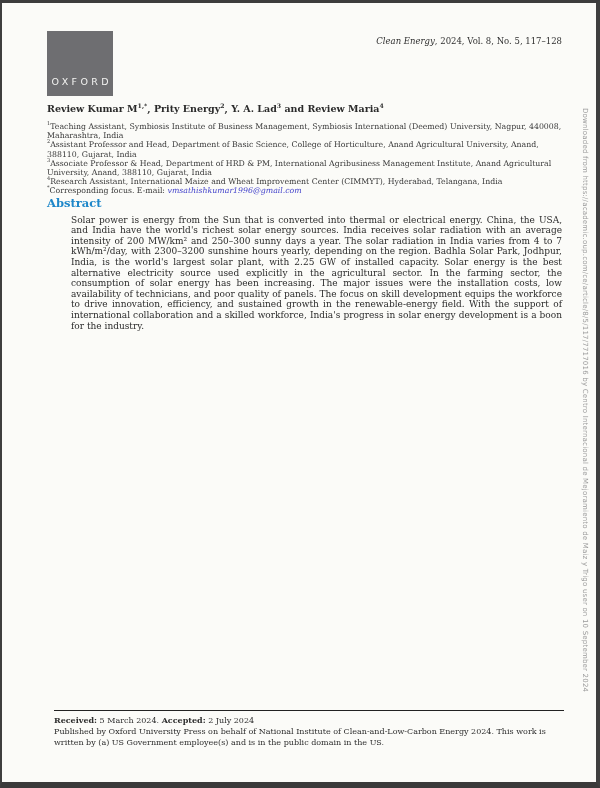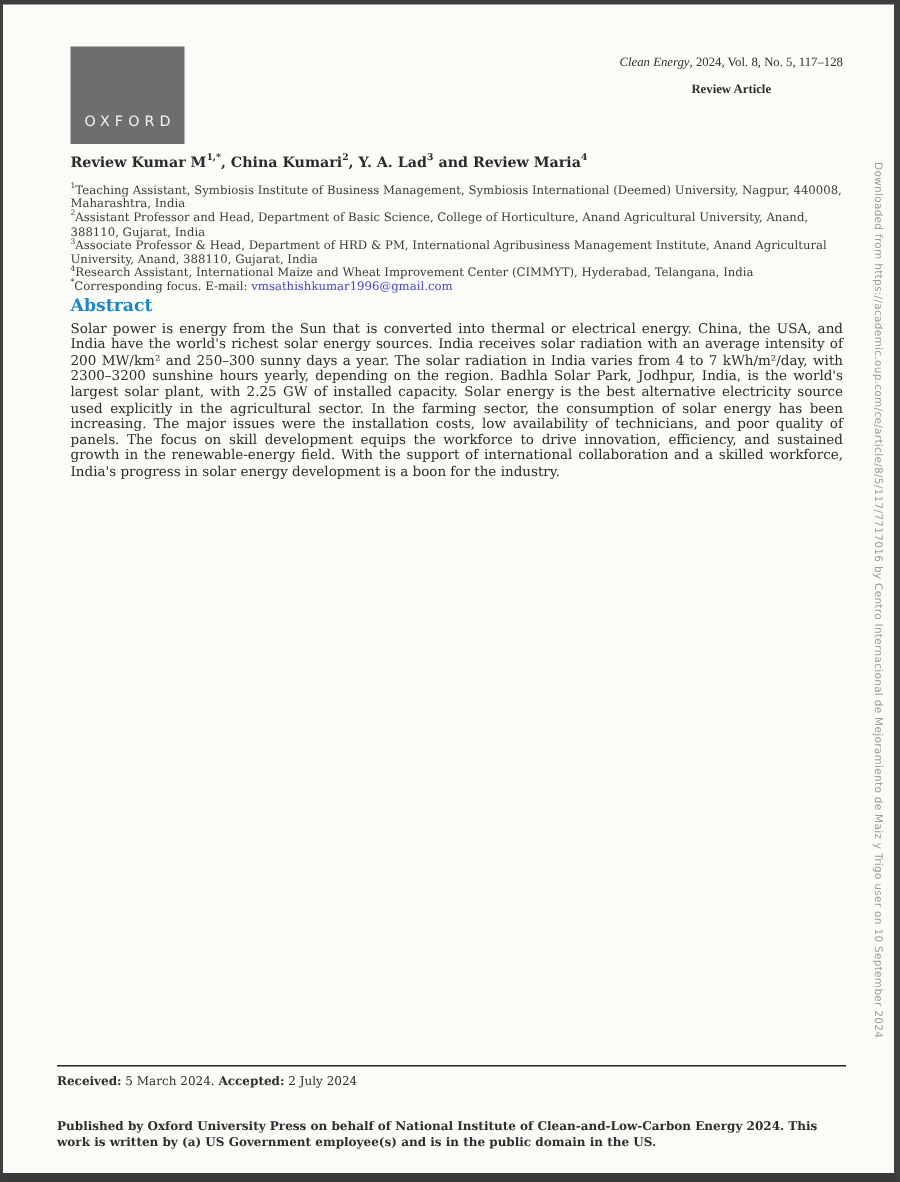--- a/index.html
+++ b/index.html
@@ -17,75 +17,75 @@
     border-left: 2px solid #3f3f3f;
     border-right: 4px solid #3f3f3f;
     border-bottom: 6px solid #3a3a3a;
     overflow: hidden;
   }
   .content { padding: 28px 34px 0 45px; }
 
   
   .header { display: flex; justify-content: space-between; align-items: flex-start; }
   .logo {
-    width: 76px; height: 65px;
+    width: 66px; height: 65px;
     background: #6e6e71;
     display: flex; align-items: flex-end; justify-content: center;
     padding-bottom: 9px;
   }
   .logo span {
     color: #f4f4f2;
     font-family: "DejaVu Sans", sans-serif;
     font-size: 9.5px; letter-spacing: 3.4px;
     margin-right: -3.4px;
   }
   .pubinfo {
     margin-top: 4px;
-    text-align: center;
+    text-align: right;
     font-size: 8.5px; line-height: 1.5;
     color: #2e2e2e;
-    font-family: Liberation Serif, serif;
   }
   .pubinfo .line1 { margin-bottom: 5px; }
   .pubinfo .doi { color: #1b80c4; font-weight: 600; text-decoration: none; display: block; }
   .pubinfo .review { font-weight: bold; }
 
   
   h1.title {
     margin-top: 10px;
     font-size: 20px; font-weight: bold;
     color: #1b80c4;
     letter-spacing: 0.1px;
   }
   .authors { margin-top: 7px; font-size: 9.5px; font-weight: bold; color: #2a2a2a; }
   .authors sup, .affils sup { font-size: 0.65em; line-height: 0; }
 
   .affils { margin-top: 8px; font-size: 7.8px; line-height: 1.18; color: #3a3a3a; }
-  .affils .email { color: #4444cc; text-decoration: none; }
+  .affils .email { color: #4444cc; text-decoration: none; font-style: italic; }
 
   
   .abs-head { font-size: 11.5px; font-weight: bold; color: #1e87c9; }
   .abs-text {
     margin-top: 5px;
     font-size: 9px; line-height: 1.18;
     text-align: justify;
     color: #2b2b2b;
+    margin-left: 24px;
   }
 
   
   .footer {
     position: absolute;
-    left: 36px; right: 32px; top: 707px;
+    left: 52px; right: 32px; top: 707px;
     border-top: 1.5px solid #222;
     padding-top: 4px;
     font-size: 8px; line-height: 1.3;
     color: #2e2e2e;
   }
   .footer b { font-weight: bold; }
-  .footer .copyright { margin-top: 19px; font-weight: bold; }
+  .footer .copyright { margin-top: 1px; }
 
   
   .watermark {
     position: absolute;
     top: 105px; right: 7px;
     height: 600px;
     writing-mode: vertical-rl;
     font-family: "DejaVu Sans", sans-serif;
     font-size: 7px;
     color: #9b9b9b;
@@ -98,26 +98,25 @@
 
 <div class="page">
   <div class="content">
 
     <div class="header">
       <div class="logo">
         <span>OXFORD</span>
       </div>
       <div class="pubinfo">
         <div class="line1"><i>Clean Energy</i><span>, 2024, Vol. 8, No. 5, 117–128</span></div>
-        <div class="review">Review Article</div>
       </div>
     </div>
 
 
-    <div class="authors"><span>Review Kumar M</span><sup>1,*</sup><span>, </span><span>China Kumari</span><sup>2</sup><span>, </span><span>Y. A. Lad</span><sup>3</sup><span> and </span><span>Review Maria</span><sup>4</sup></div>
+    <div class="authors"><span>Review Kumar M</span><sup>1,*</sup><span>, </span><span>Prity Energy</span><sup>2</sup><span>, </span><span>Y. A. Lad</span><sup>3</sup><span> and </span><span>Review Maria</span><sup>4</sup></div>
 
     <div class="affils">
       <div><sup>1</sup><span>Teaching Assistant, Symbiosis Institute of Business Management, Symbiosis International (Deemed) University, Nagpur, 440008, Maharashtra, India</span></div>
       <div><sup>2</sup><span>Assistant Professor and Head, Department of Basic Science, College of Horticulture, Anand Agricultural University, Anand, 388110, Gujarat, India</span></div>
       <div><sup>3</sup><span>Associate Professor &amp; Head, Department of HRD &amp; PM, International Agribusiness Management Institute, Anand Agricultural University, Anand, 388110, Gujarat, India</span></div>
       <div><sup>4</sup><span>Research Assistant, International Maize and Wheat Improvement Center (CIMMYT), Hyderabad, Telangana, India</span></div>
       <div><sup>*</sup><span>Corresponding focus. E-mail: </span><a class="email" href="#">vmsathishkumar1996@gmail.com</a></div>
     </div>
 
     <div class="abs-head">Abstract</div>

